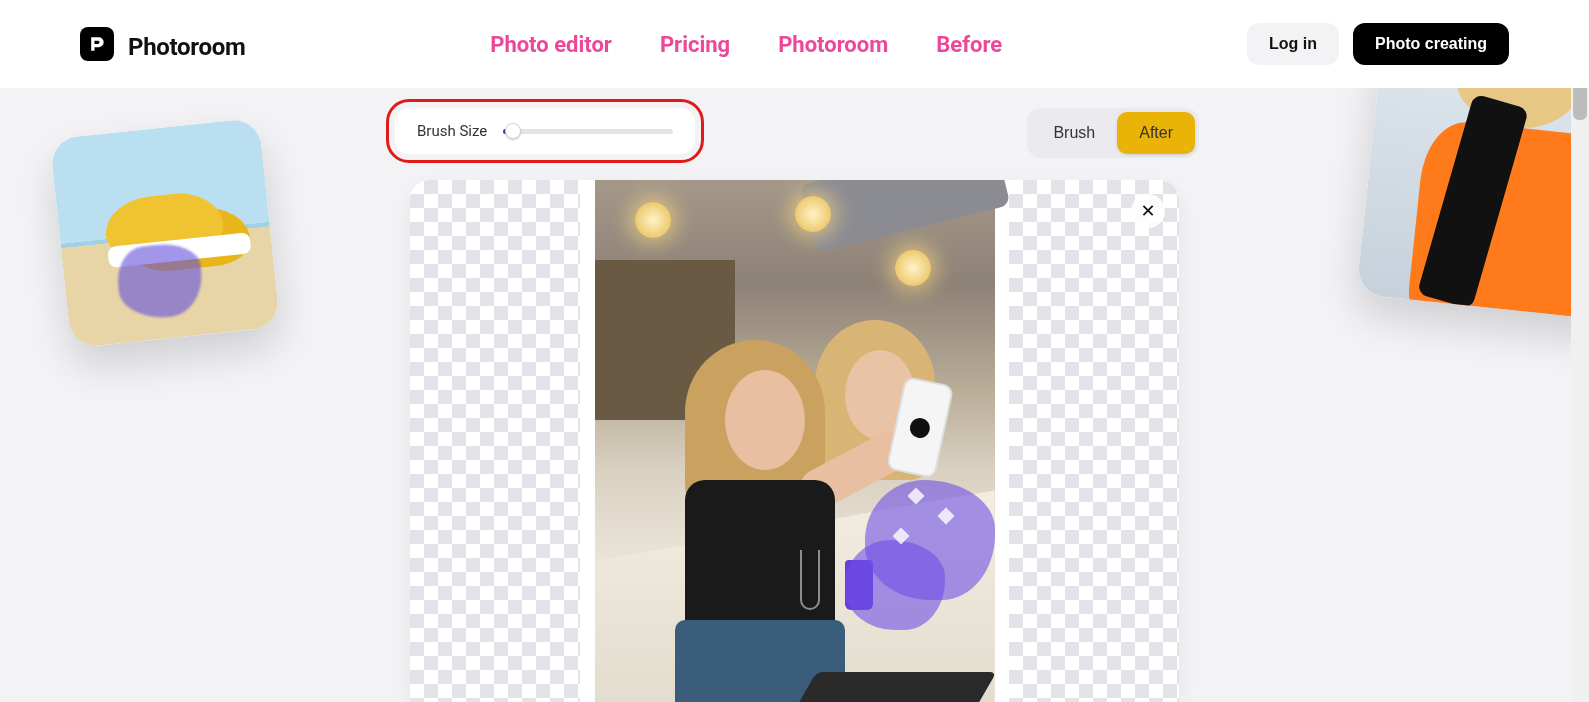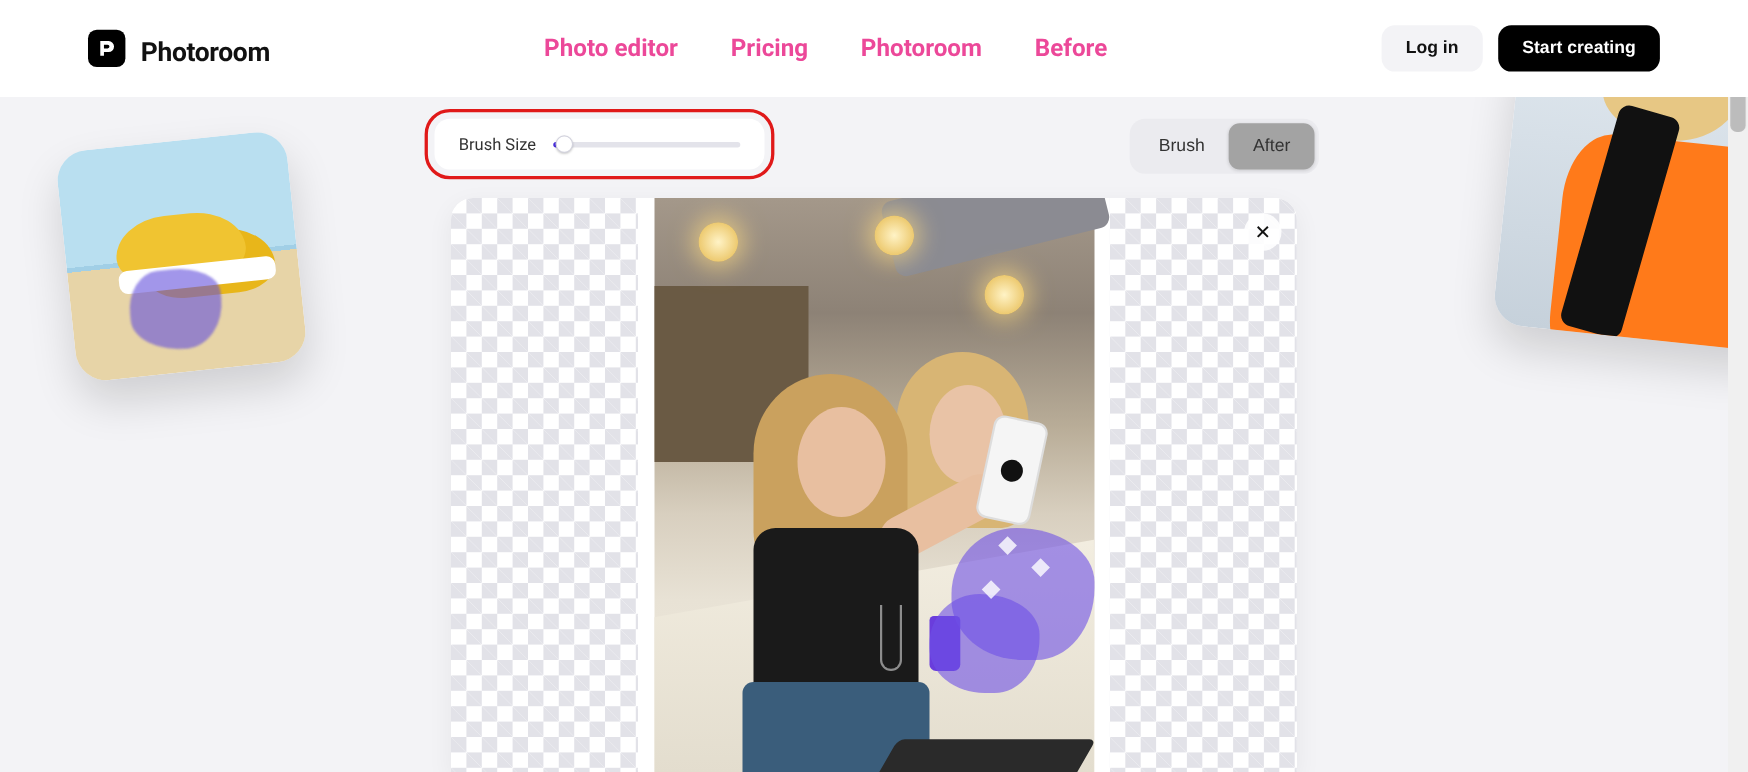--- a/index.html
+++ b/index.html
@@ -147,21 +147,21 @@
     border: none;
     background: transparent;
     font-size: 16px;
     font-weight: 500;
     padding: 12px 22px;
     border-radius: 10px;
     cursor: pointer;
     color:#333;
   }
   .toggle button.active {
-    background:#a3a3a3;
+    background:#eab308;
     box-shadow: 0 1px 3px rgba(0,0,0,0.12);
   }
 
   
   .canvas-wrap {
     position: absolute;
     left: 410px; right: 410px;
     top: 92px; bottom: 0;
     background: #fff;
     border-radius: 20px 20px 0 0;
@@ -253,21 +253,21 @@
 
   <nav class="nav">
     <a>Photo editor</a>
     <a>Pricing</a>
     <a>Photoroom</a>
     <a>Before</a>
   </nav>
 
   <div class="header-actions">
     <button class="btn btn-secondary">Log in</button>
-    <button class="btn btn-primary">Start creating</button>
+    <button class="btn btn-primary">Photo creating</button>
   </div>
 </header>
 
 <div class="page">
 
   <div class="thumb-left">
     <div class="beach-sky"></div>
     <div class="beach-shoe2"></div>
     <div class="beach-shoe"></div>
     <div class="beach-sole"></div>

